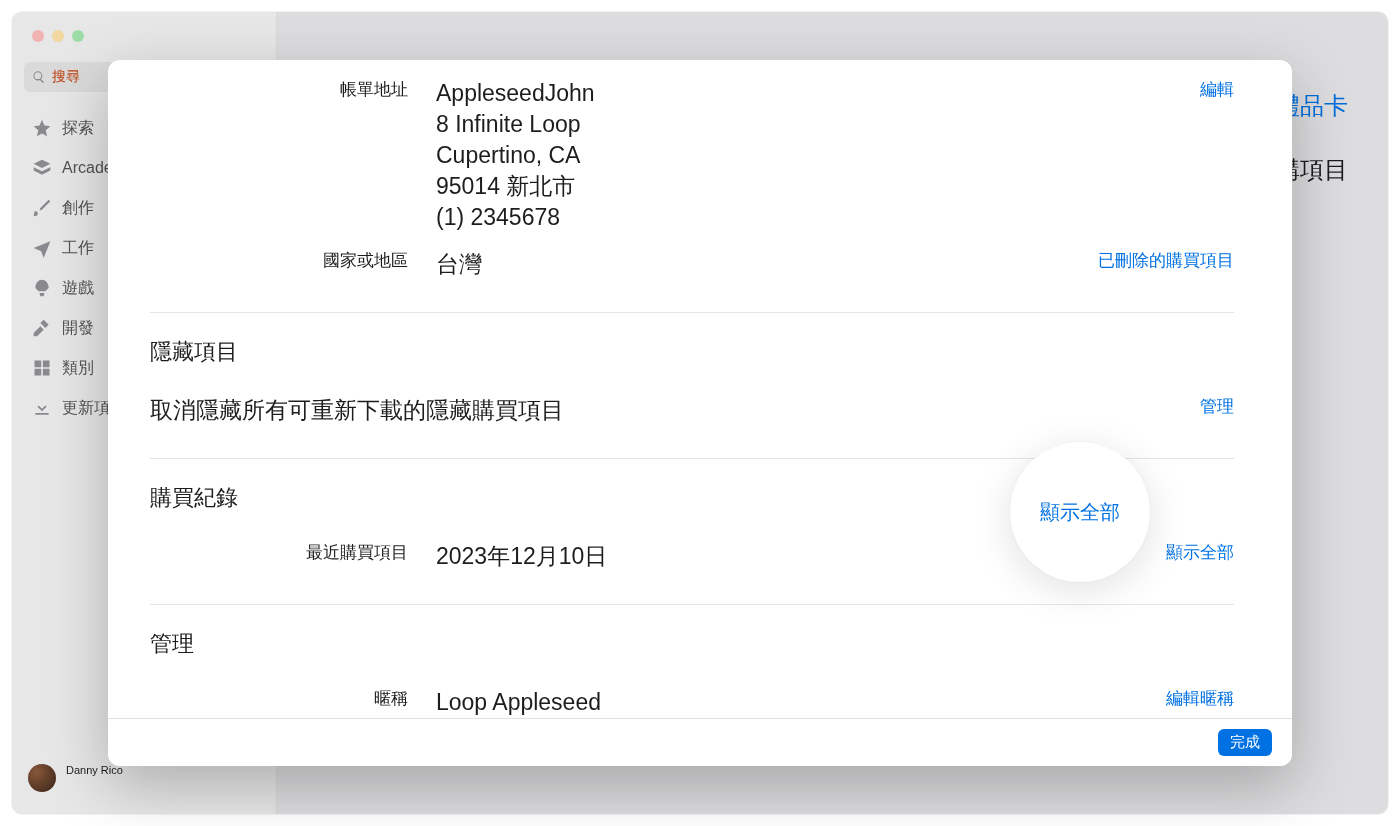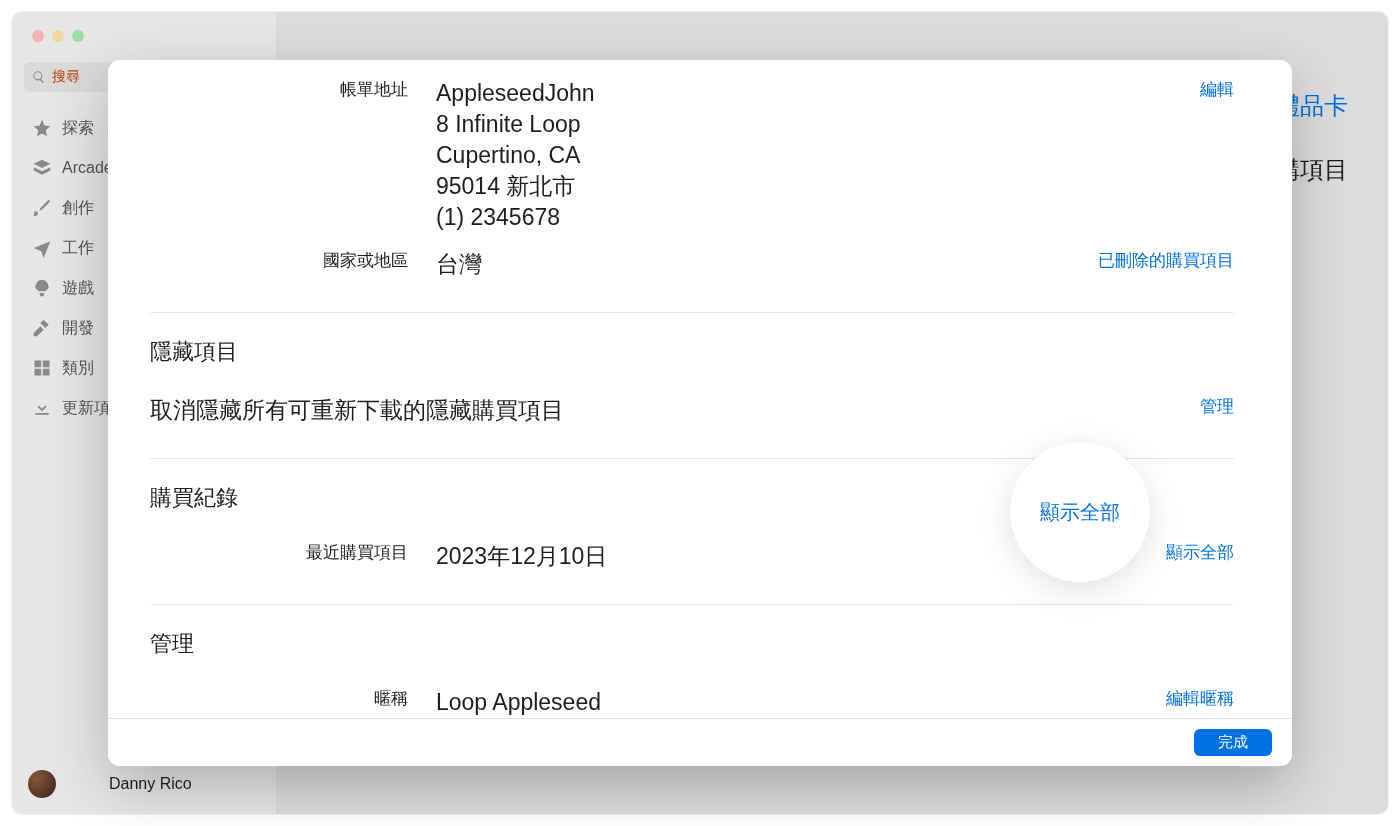--- a/index.html
+++ b/index.html
@@ -52,23 +52,23 @@
     .sb-item {
       display:flex; align-items:center;
       height: 40px;
       padding: 0 20px;
       color:#555;
       font-size: 16px;
     }
     .sb-icon { width:20px; height:20px; margin-right:10px; fill:#8e8e93; flex-shrink:0;}
     .sidebar-user {
       position:absolute; bottom:10px; left:0; right:0;
-      display:flex; align-items:center;
+      display:flex; 
       padding: 0 16px; height:40px;
-      font-size:16px; color:#1d1d1f;gap:43px;
+      font-size:11px; color:#1d1d1f;
     }
     .avatar {
       width:28px; height:28px; border-radius:50%;
       background: radial-gradient(circle at 30% 30%, #8b5a3c, #3a2518);
       margin-right:10px;
     }
     .main-top-right {
       position:absolute; top:78px; right:40px;
       font-size:24px; color:#0071e3; font-weight:500;
     }
@@ -134,21 +134,21 @@
       border-top:1px solid rgba(0,0,0,.12);
       padding: 10px 20px;
       display:flex; justify-content:flex-end;
       background:#fff;
     }
     .done-btn {
       background:#0071e3;
       color:#fff;
       border:none;
       border-radius:6px;
-      padding: 4px 24px;
+      padding: 4px 12px;
       font-size:15px;
       cursor:pointer;
     }
     .highlight-bubble {
       position:absolute;
       width: 140px; height:140px;
       border-radius:50%;
       background: #fff;
       box-shadow: 0 8px 40px rgba(0,0,0,.12), 0 0 0 1px rgba(0,0,0,.02);
       display:flex; align-items:center; justify-content:center;

